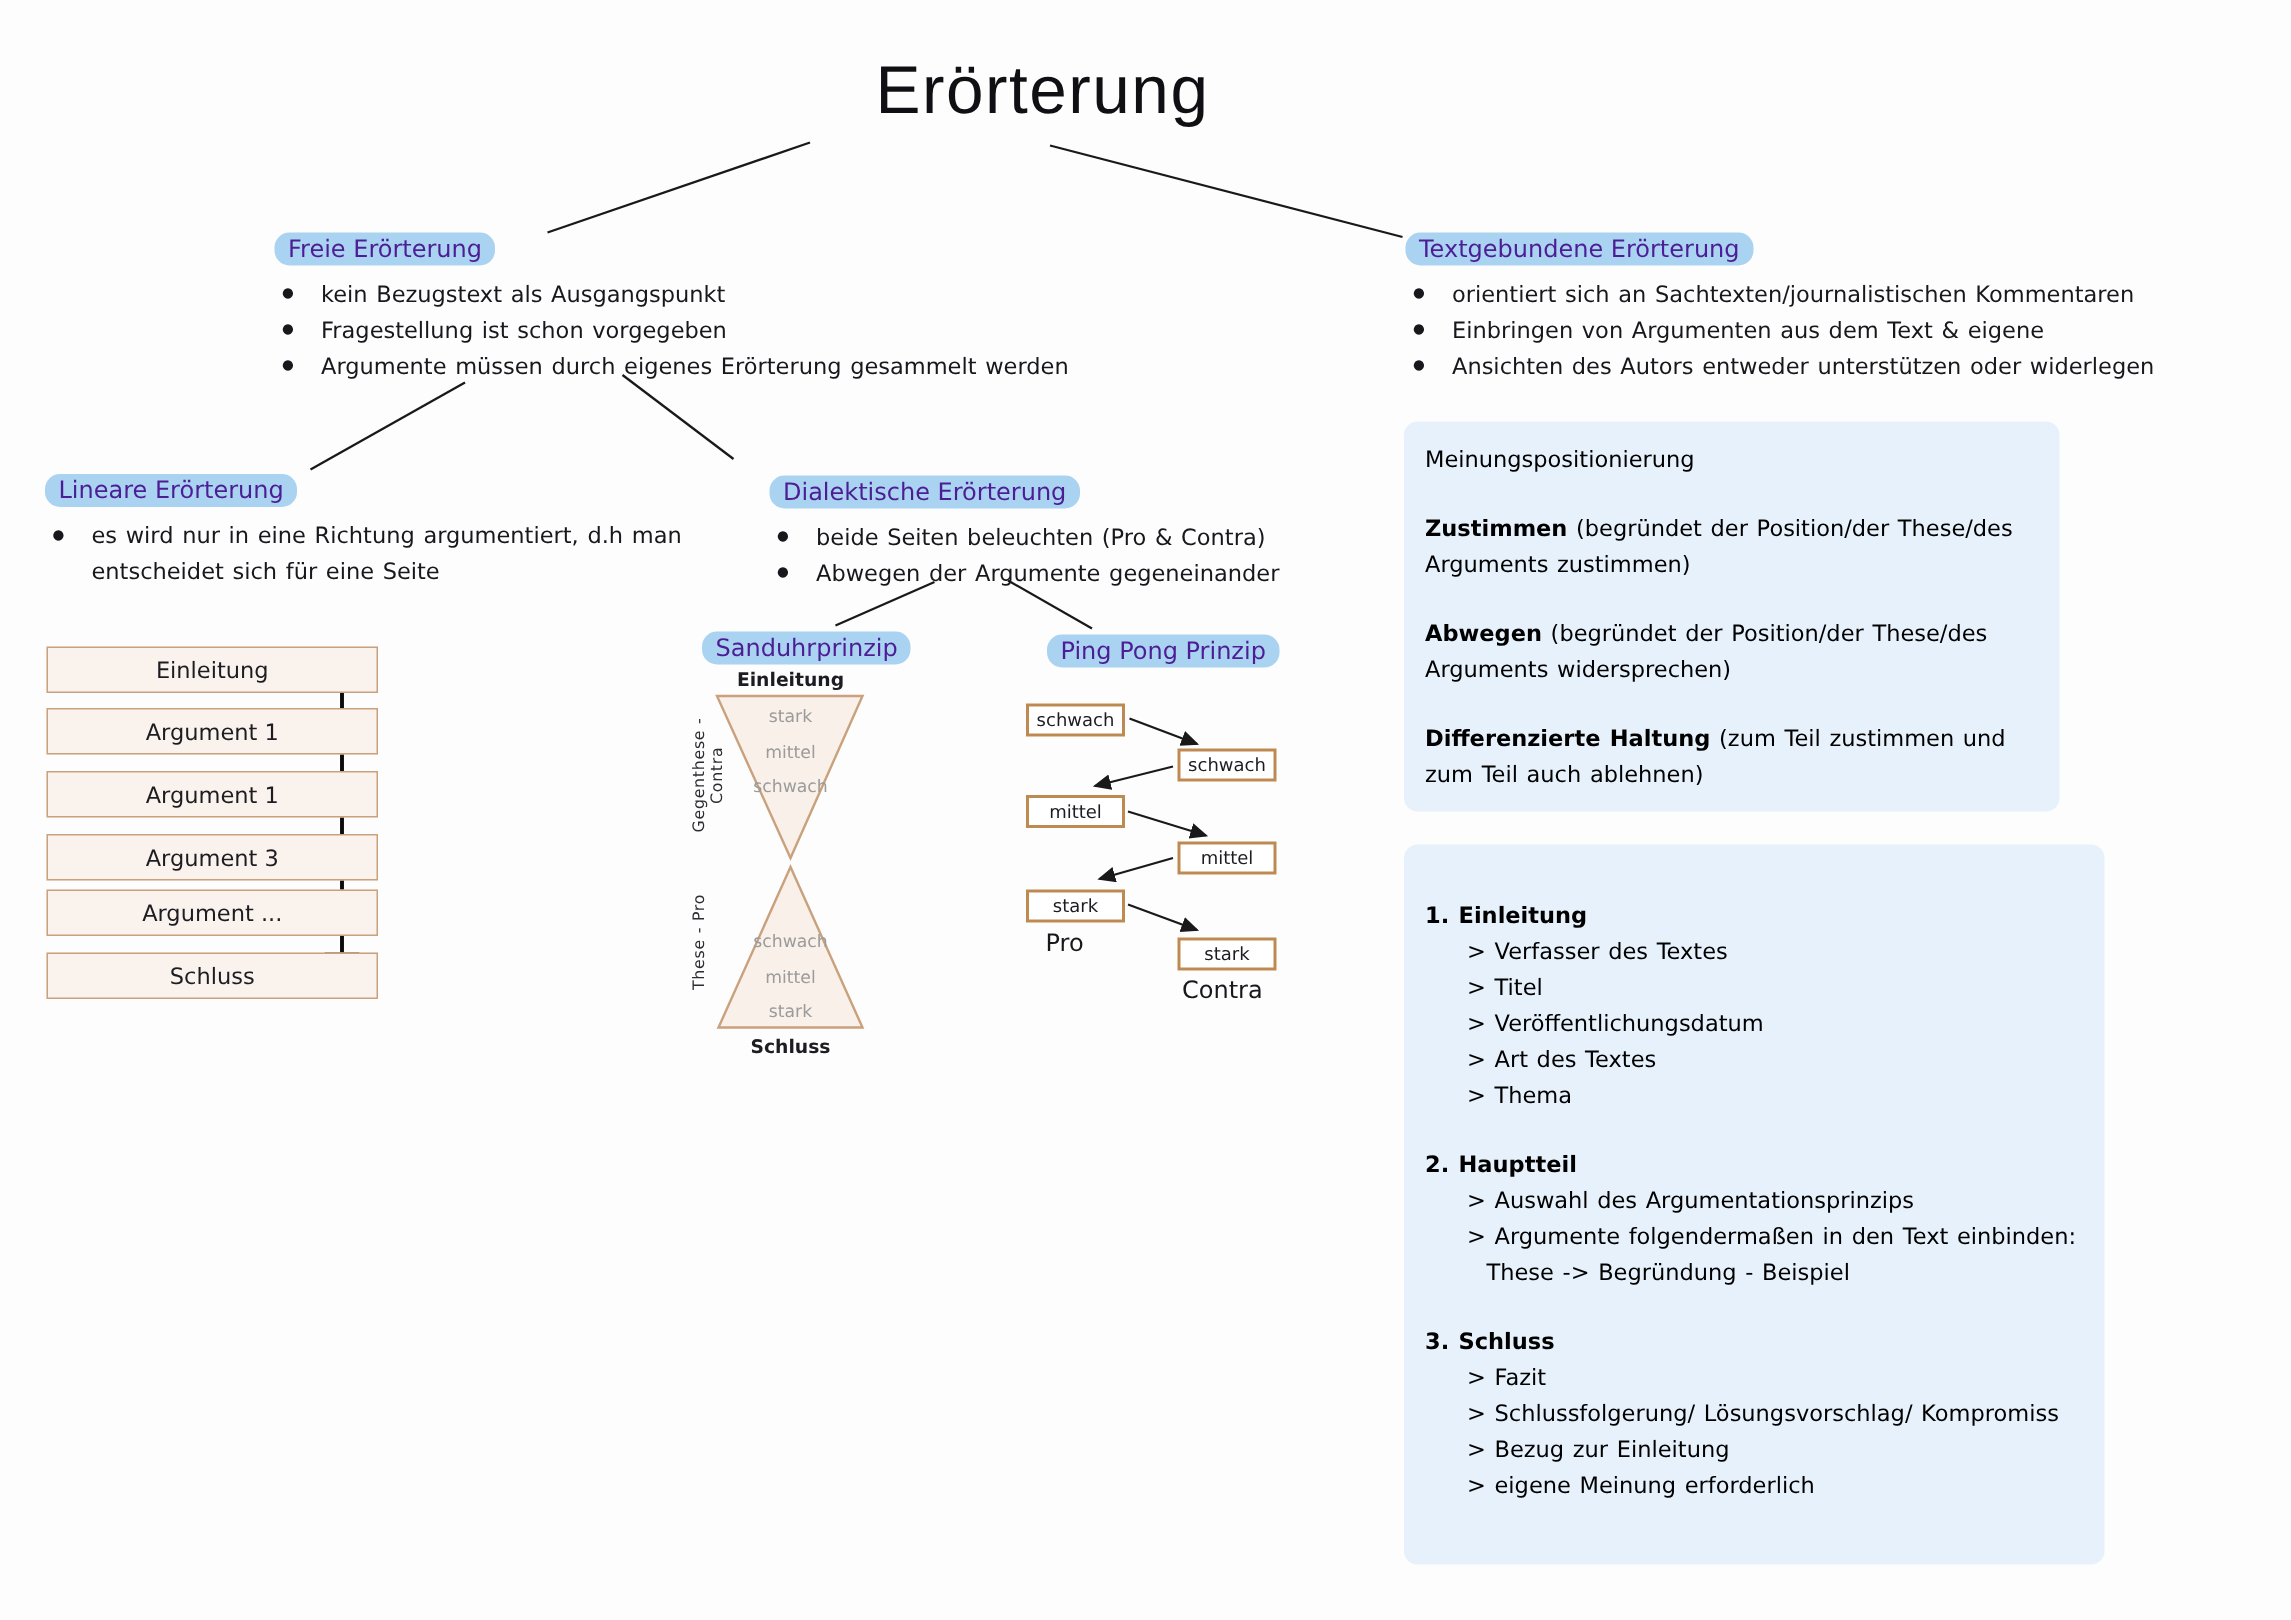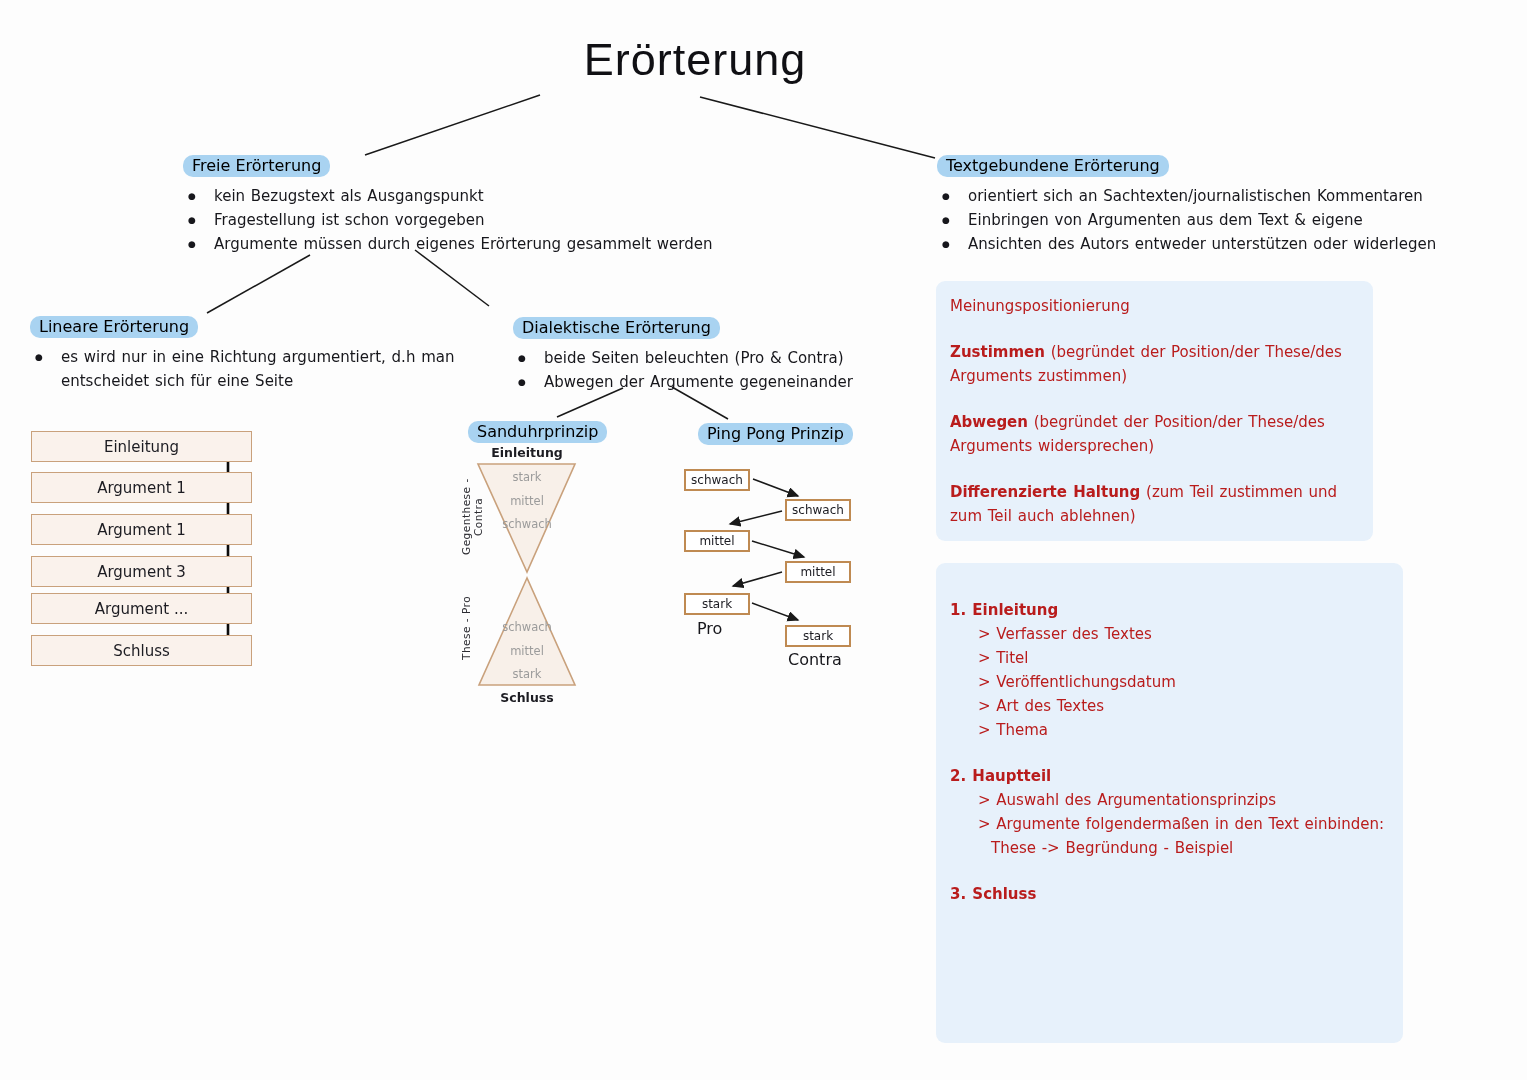--- a/index.html
+++ b/index.html
@@ -11,21 +11,21 @@
   .abs{position:absolute;}
   
   .page-title{
     left:520px;top:34px;width:350px;text-align:center;
     font-family:"Liberation Sans",sans-serif;font-size:45px;font-weight:300;
     letter-spacing:1px;color:#101014;
   }
   
   .pill{
     display:inline-block;background:#a9d3f1;border-radius:10px;
-    padding:1px 9px 2px 9px;font-size:16px;color:#000000;white-space:nowrap;
+    padding:1px 9px 2px 9px;font-size:16px;color:#4c1d95;white-space:nowrap;
   }
   
   ul.blt{list-style:none;margin:7px 0 0 0;padding:0;font-size:15px;}
   ul.blt li{position:relative;padding-left:31px;line-height:24px;word-spacing:1px;}
   ul.blt li::before{content:"●";position:absolute;left:5px;top:0;font-size:9px;line-height:24px;}
   
   .flow-box{
     position:absolute;left:0;width:221px;height:31px;box-sizing:border-box;
     border:1.6px solid #c9a17c;background:#faf2ec;
     display:flex;align-items:center;justify-content:center;
@@ -42,21 +42,21 @@
   .pp-box{
     position:absolute;width:66px;height:22px;box-sizing:border-box;
     border:2.5px solid #bf8a52;background:#ffffff;
     display:flex;align-items:center;justify-content:center;
     font-size:12px;color:#1c1c22;
   }
   .pp-footer{position:absolute;font-size:16px;color:#17171c;}
   
   .bluebox{
     position:absolute;background:#e7f1fb;border-radius:9px;box-sizing:border-box;
-    padding:13px 14px;font-size:15px;line-height:24px;color:#b91c1c;word-spacing:1px;
+    padding:13px 14px;font-size:15px;line-height:24px;color:#000000;word-spacing:1px;
   }
   .bluebox .bb-title{margin:0 0 22px 0;}
   .bluebox p.bb-item{margin:0 0 22px 0;}
   .bluebox p.bb-item:last-child{margin-bottom:0;}
   .bb-term{font-weight:700;}
   .bb-section{margin-top:22px;}
   .bb-heading{font-weight:700;line-height:24px;}
   ul.bb-list{list-style:none;margin:0;padding:0 0 0 28px;}
   ul.bb-list li{line-height:24px;}
   ul.bb-list li.cont{padding-left:13px;}
@@ -187,14 +187,20 @@
   <div class="bb-section">
     <div class="bb-heading">2. Hauptteil</div>
     <ul class="bb-list">
       <li>&gt; Auswahl des Argumentationsprinzips</li>
       <li>&gt; Argumente folgendermaßen in den Text einbinden:</li>
       <li class="cont">These -&gt; Begründung - Beispiel</li>
     </ul>
   </div>
   <div class="bb-section">
     <div class="bb-heading">3. Schluss</div>
+    <ul class="bb-list">
+      <li>&gt; Fazit</li>
+      <li>&gt; Schlussfolgerung/ Lösungsvorschlag/ Kompromiss</li>
+      <li>&gt; Bezug zur Einleitung</li>
+      <li>&gt; eigene Meinung erforderlich</li>
+    </ul>
   </div>
 </div>
 
 </body></html>

